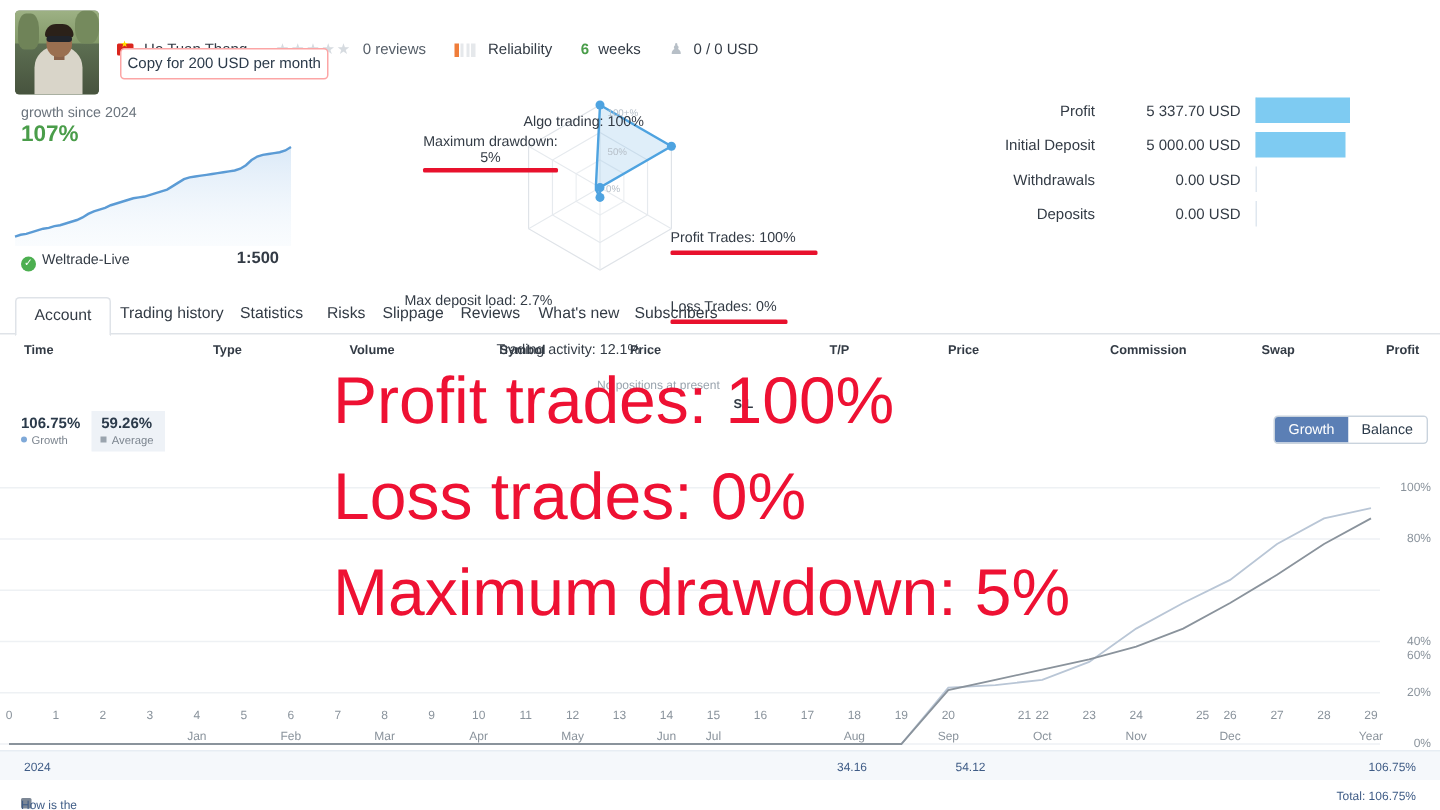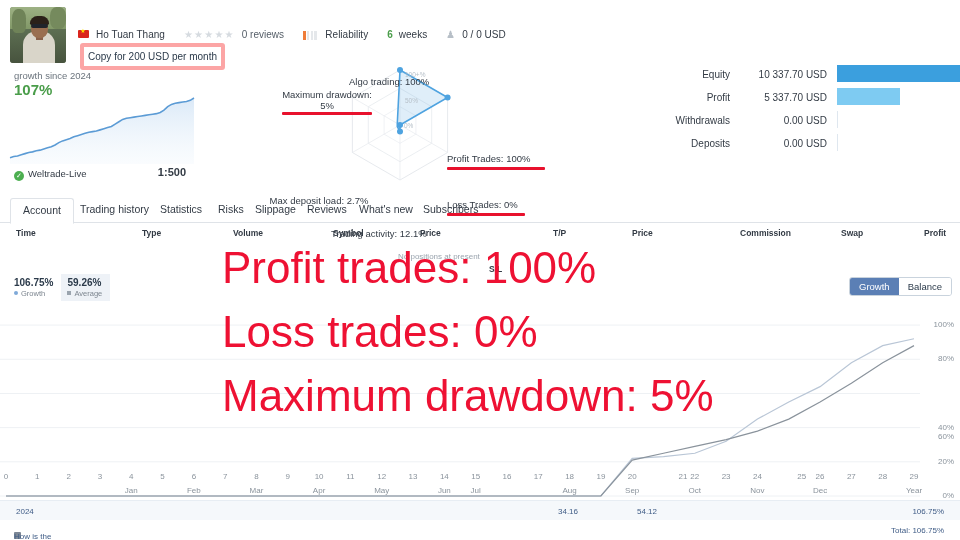--- a/index.html
+++ b/index.html
@@ -40,22 +40,22 @@
   .rel-bars{margin-right:4px;}
   .rel-bars i{display:inline-block;width:2.5px;height:9px;background:#e5e8eb;margin-right:1.3px;vertical-align:middle;}
   .rel-bars i.on{background:#ef7d3a;}
   .rel-label{font-size:10px;color:#333b45;margin-right:16px;}
   .weeks-num{color:#4a9d4a;font-size:10px;font-weight:bold;margin-right:3px;}
   .weeks-lbl{font-size:10px;color:#333b45;margin-right:16px;}
   .subs-icon{font-size:10px;color:#b7bfc7;margin-right:4px;}
   .subs-val{font-size:10px;color:#333b45;}
 
   .copy-btn{
-    position:absolute;left:80px;top:43px;width:137px;height:19px;
-    border:4px solid #fca5a5;border-radius:3px;background:#fff;
+    position:absolute;left:80px;top:32px;width:137px;height:19px;
+    border:1px solid #fca5a5;border-radius:3px;background:#fff;
     font-size:10px;color:#2b3a4a;text-align:center;line-height:19px;cursor:pointer;
   }
 
   
   .spark-panel{position:absolute;left:0px;top:64px;width:200px;height:122px;}
   .spark-lbl{position:absolute;left:14px;top:6px;font-size:9.5px;color:#6b747d;}
   .spark-val{position:absolute;left:14px;top:17px;font-size:15px;font-weight:bold;color:#4a9d4a;}
   .spark-svg{position:absolute;left:6px;top:20px;}
   .broker{position:absolute;left:14px;top:104px;font-size:9.5px;color:#333b45;}
   .broker .ok{display:inline-block;width:10px;height:10px;border-radius:50%;background:#4caf50;color:#fff;font-size:7px;text-align:center;line-height:10px;margin-right:4px;vertical-align:-1px;}
@@ -204,30 +204,30 @@
   <div class="radar-lbl rl-loss">Loss Trades: 0%</div>
   <div class="underline" style="left:182px;top:153px;width:78px;"></div>
   <div class="radar-lbl rl-activity">Trading activity: 12.1%</div>
   <div class="radar-lbl rl-maxdep">Max deposit load: 2.7%</div>
   <div class="radar-lbl rl-maxdd">Maximum drawdown: 5%</div>
   <div class="underline" style="left:17px;top:52px;width:90px;"></div>
 </div>
 
 <div class="bars">
   <div class="bar-row">
-    <div class="bar-name">Equity</div>
-    <div class="bar-val">10 337.70 USD</div>
-    <div class="bar-track"></div>
-    <div class="bar-fill" style="width: 123px; background: rgb(59, 159, 222);"></div>
-  </div>
-  <div class="bar-row">
     <div class="bar-name">Profit</div>
     <div class="bar-val">5 337.70 USD</div>
     <div class="bar-track"></div>
     <div class="bar-fill" style="width: 63.468px; background: rgb(126, 203, 242);"></div>
+  </div>
+  <div class="bar-row">
+    <div class="bar-name">Initial Deposit</div>
+    <div class="bar-val">5 000.00 USD</div>
+    <div class="bar-track"></div>
+    <div class="bar-fill" style="width: 59.532px; background: rgb(126, 203, 242);"></div>
   </div>
   <div class="bar-row">
     <div class="bar-name">Withdrawals</div>
     <div class="bar-val">0.00 USD</div>
     <div class="bar-track"></div>
     <div class="bar-fill" style="width: 0px; background: rgb(126, 203, 242);"></div>
   </div>
   <div class="bar-row">
     <div class="bar-name">Deposits</div>
     <div class="bar-val">0.00 USD</div>

